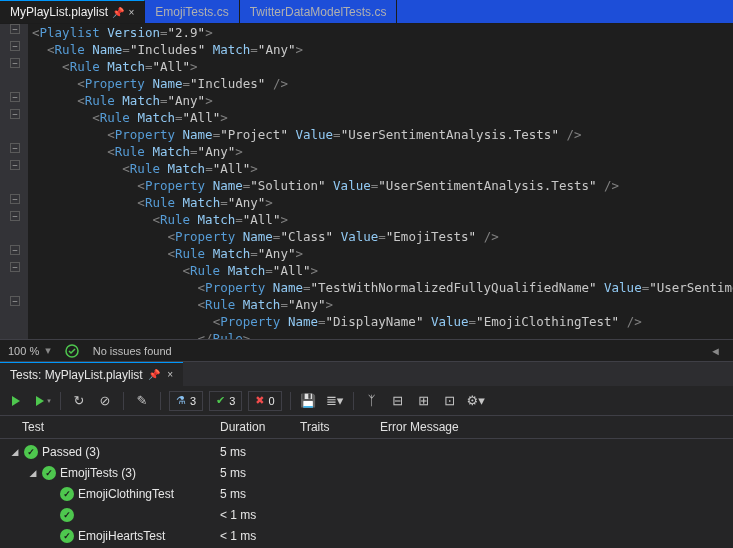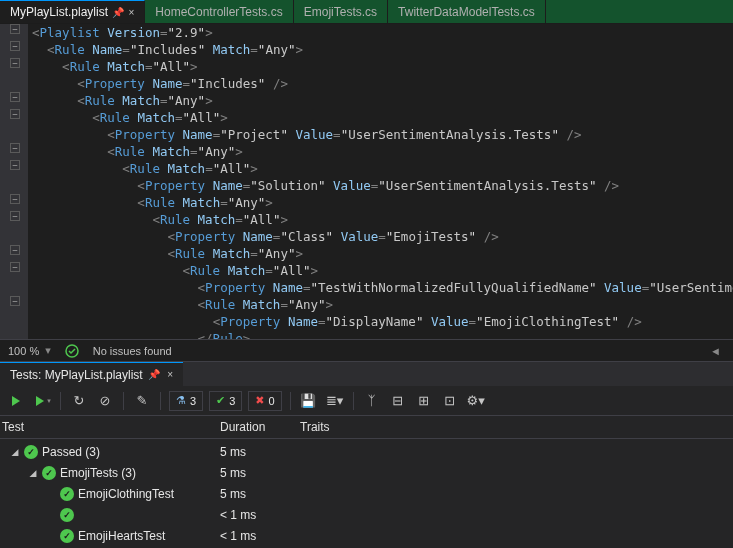--- a/index.html
+++ b/index.html
@@ -9,21 +9,21 @@
     font-family: "Segoe UI", Tahoma, sans-serif;
     font-size: 12px;
     color: #ccc;
     overflow: hidden;
     display: flex;
     flex-direction: column;
   }
   
   .doc-tabs {
     display: flex;
-    background: #14532d;
+    background: #1d4ed8;
     border-bottom: 1px solid #1c1c1c;
     height: 24px;
     align-items: stretch;
   }
   .doc-tab {
     padding: 4px 10px;
     color: #b0b0b0;
     border-right: 1px solid #1c1c1c;
     display: flex;
     align-items: center;
@@ -146,21 +146,21 @@
   .ico-fail { color: #f14c4c; }
   
   .test-header {
     display: flex;
     font-size: 12px;
     color: #e0e0e0;
     border-bottom: 1px solid #3f3f46;
     padding: 4px 0;
     background: #252526;
   }
-  .col-test { width: 220px; padding-left: 2px; }
+  .col-test { width: 220px; padding-left: 22px; }
   .col-dur { width: 80px; }
   .col-traits { width: 80px; }
   .col-err { flex: 1; }
   .test-rows { padding: 2px 0; }
   .test-row {
     display: flex;
     align-items: center;
     font-size: 12px;
     color: #e6e6e6;
     height: 21px;
@@ -181,23 +181,20 @@
   svg { display: block; }
 </style>
 </head>
 <body>
 
 <div class="doc-tabs">
   <div class="doc-tab active">
     <span>MyPlayList.playlist</span>
     <span class="pin-icon">📌</span>
     <span class="close-icon">×</span>
-  </div>
-  <div class="doc-tab">
-    <span>HomeControllerTests.cs</span>
   </div>
   <div class="doc-tab">
     <span>EmojiTests.cs</span>
   </div>
   <div class="doc-tab">
     <span>TwitterDataModelTests.cs</span>
   </div>
 </div>
 
 <div class="editor">
@@ -287,20 +284,21 @@
     <div class="tb-btn">⊟</div>
     <div class="tb-btn">⊞</div>
     <div class="tb-btn">⊡</div>
     <div class="tb-btn">⚙▾</div>
   </div>
 
   <div class="test-header">
     <div class="col-test">Test</div>
     <div class="col-dur">Duration</div>
     <div class="col-traits">Traits</div>
+    <div class="col-err">Error Message</div>
   </div>
 
   <div class="test-rows" id="test-rows-host">
       <div class="test-row">
         <div class="col-test" style="padding-left: 10px;">
           <span class="tri">◢</span>
           <span class="pass-circle">✓</span>
           <span>Passed (3)</span>
         </div>
         <div class="col-dur">5 ms</div>

